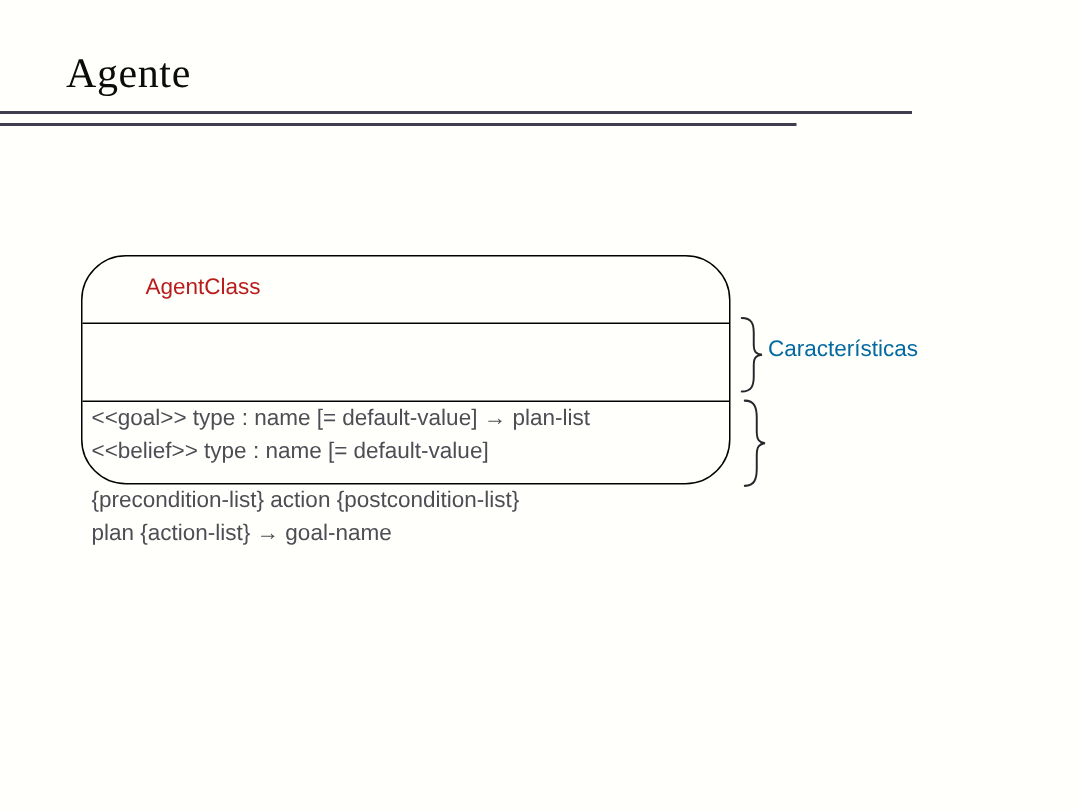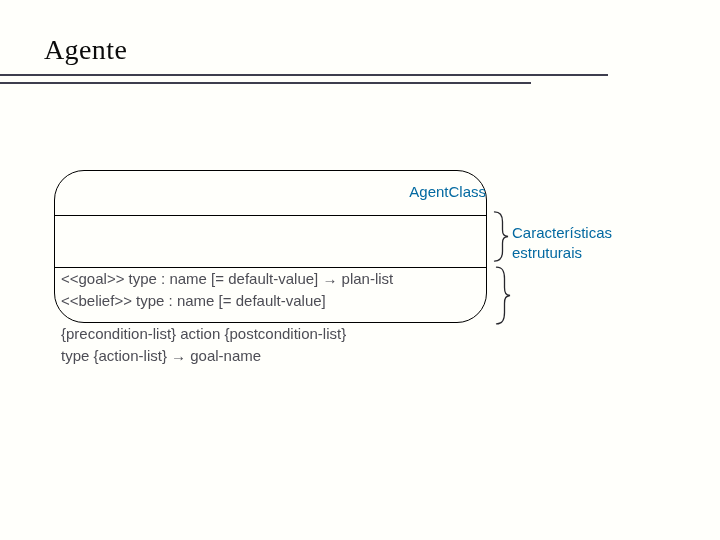--- a/index.html
+++ b/index.html
@@ -31,26 +31,26 @@
     top: 170px;
     width: 431px;
     height: 151px;
     border: 1.5px solid #000000;
     border-radius: 30px;
     background: transparent;
   }
   .box-title-row {
     position: absolute;
     top: 12px;
-    left: 4px;
+    left: 16px;
     right: 0;
     padding-left: 26px;
-    text-align: right;
+    text-align: left;
     font-size: 15px;
-    color: #0369a1;
+    color: #b91c1c;
   }
   .divider {
     position: absolute;
     left: 0;
     right: 0;
     height: 0;
     border-top: 1.5px solid #000000;
   }
   .divider-1 { top: 43.5px; }
   .divider-2 { top: 96px; }
@@ -95,32 +95,31 @@
   <div class="agent-box">
     <div class="box-title-row">AgentClass</div>
     <div class="divider divider-1"></div>
     <div class="comp comp-1">
       <div>&lt;&lt;goal&gt;&gt; type : name [= default-value] → plan-list</div>
       <div>&lt;&lt;belief&gt;&gt; type : name [= default-value]</div>
     </div>
     <div class="divider divider-2"></div>
     <div class="comp comp-2">
       <div>{precondition-list} action {postcondition-list}</div>
-      <div>type {action-list} → goal-name</div>
+      <div>plan {action-list} → goal-name</div>
     </div>
   </div>
 
   <div class="brace brace-1">
     <svg width="16" height="51" viewBox="0 0 16 52" preserveAspectRatio="none">
       <path d="M 1.5,1 C 8,1 9.5,5 9.5,11 L 9.5,19 C 9.5,24 11,25.5 15,26 C 11,26.5 9.5,28 9.5,33 L 9.5,41 C 9.5,47 8,51 1.5,51" fill="none" stroke="#26262c" stroke-width="1.3" stroke-linecap="round"></path>
     </svg>
   </div>
   <div class="annotation-label label-1">
     <div>Características</div>
-    <div>estruturais</div>
   </div>
 
   <div class="brace brace-2">
     <svg width="16" height="59" viewBox="0 0 16 52" preserveAspectRatio="none">
       <path d="M 1.5,1 C 8,1 9.5,5 9.5,11 L 9.5,19 C 9.5,24 11,25.5 15,26 C 11,26.5 9.5,28 9.5,33 L 9.5,41 C 9.5,47 8,51 1.5,51" fill="none" stroke="#26262c" stroke-width="1.3" stroke-linecap="round"></path>
     </svg>
   </div>
   <div class="annotation-label label-2">
   </div>
 

